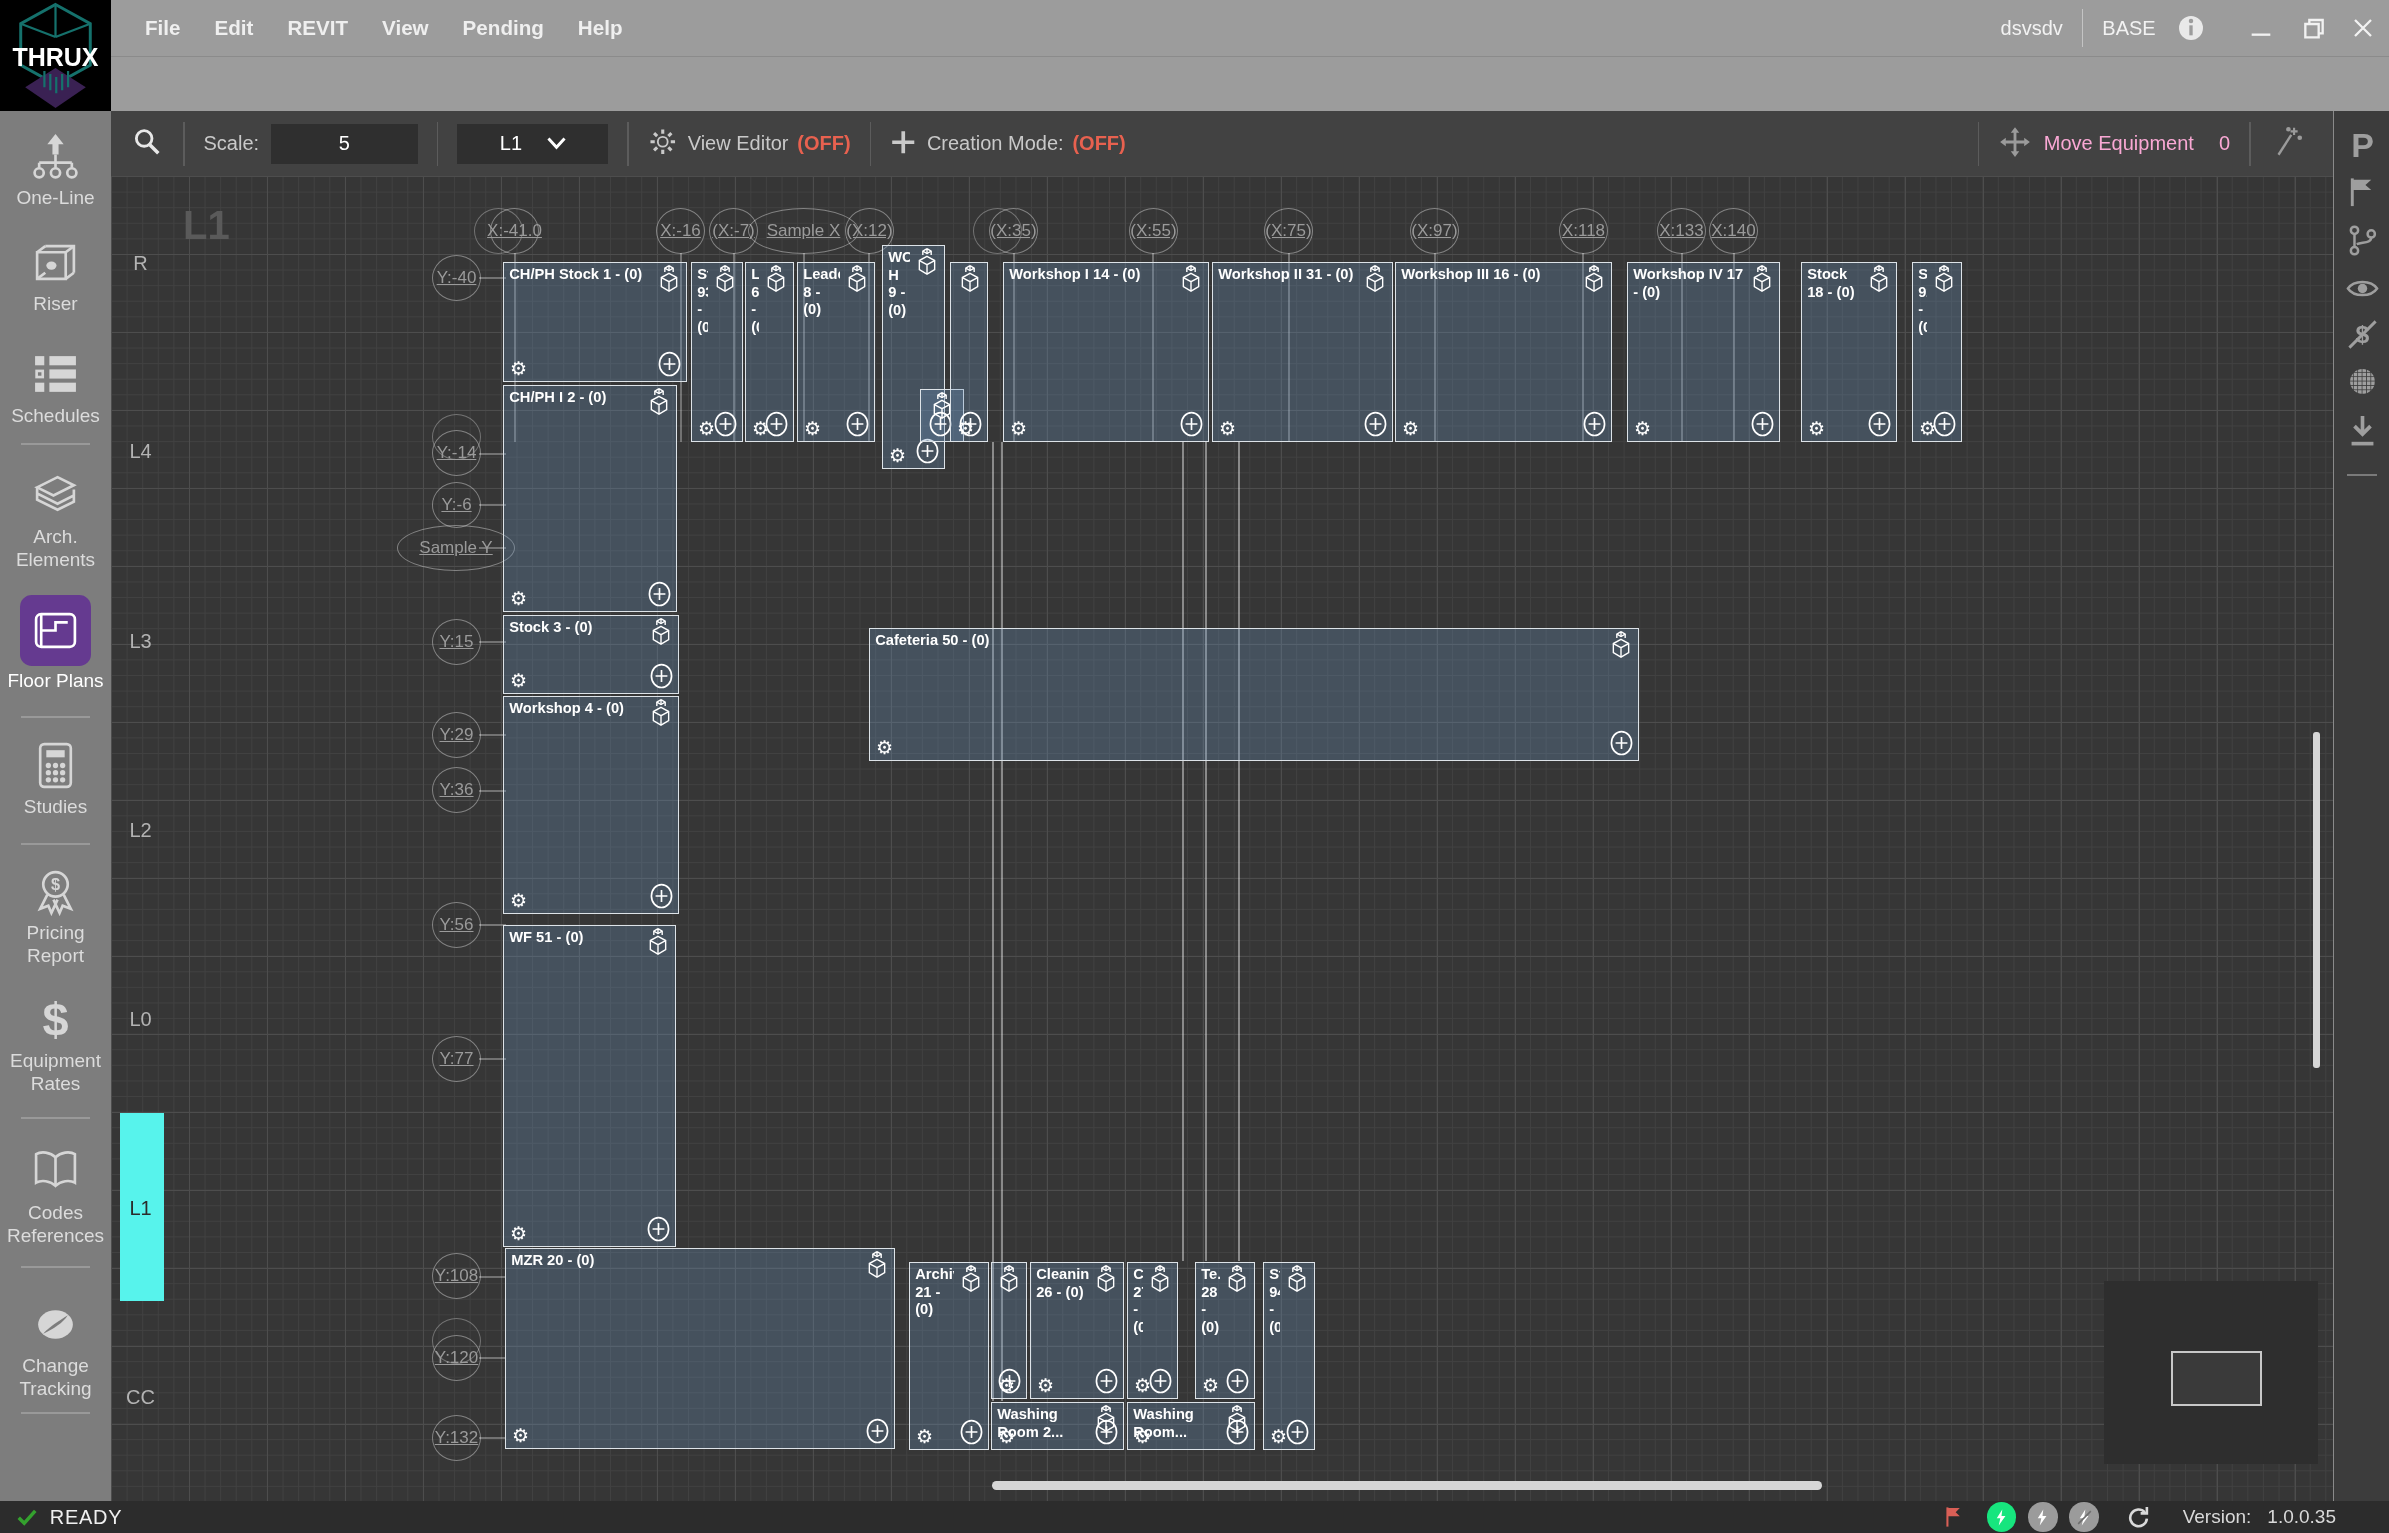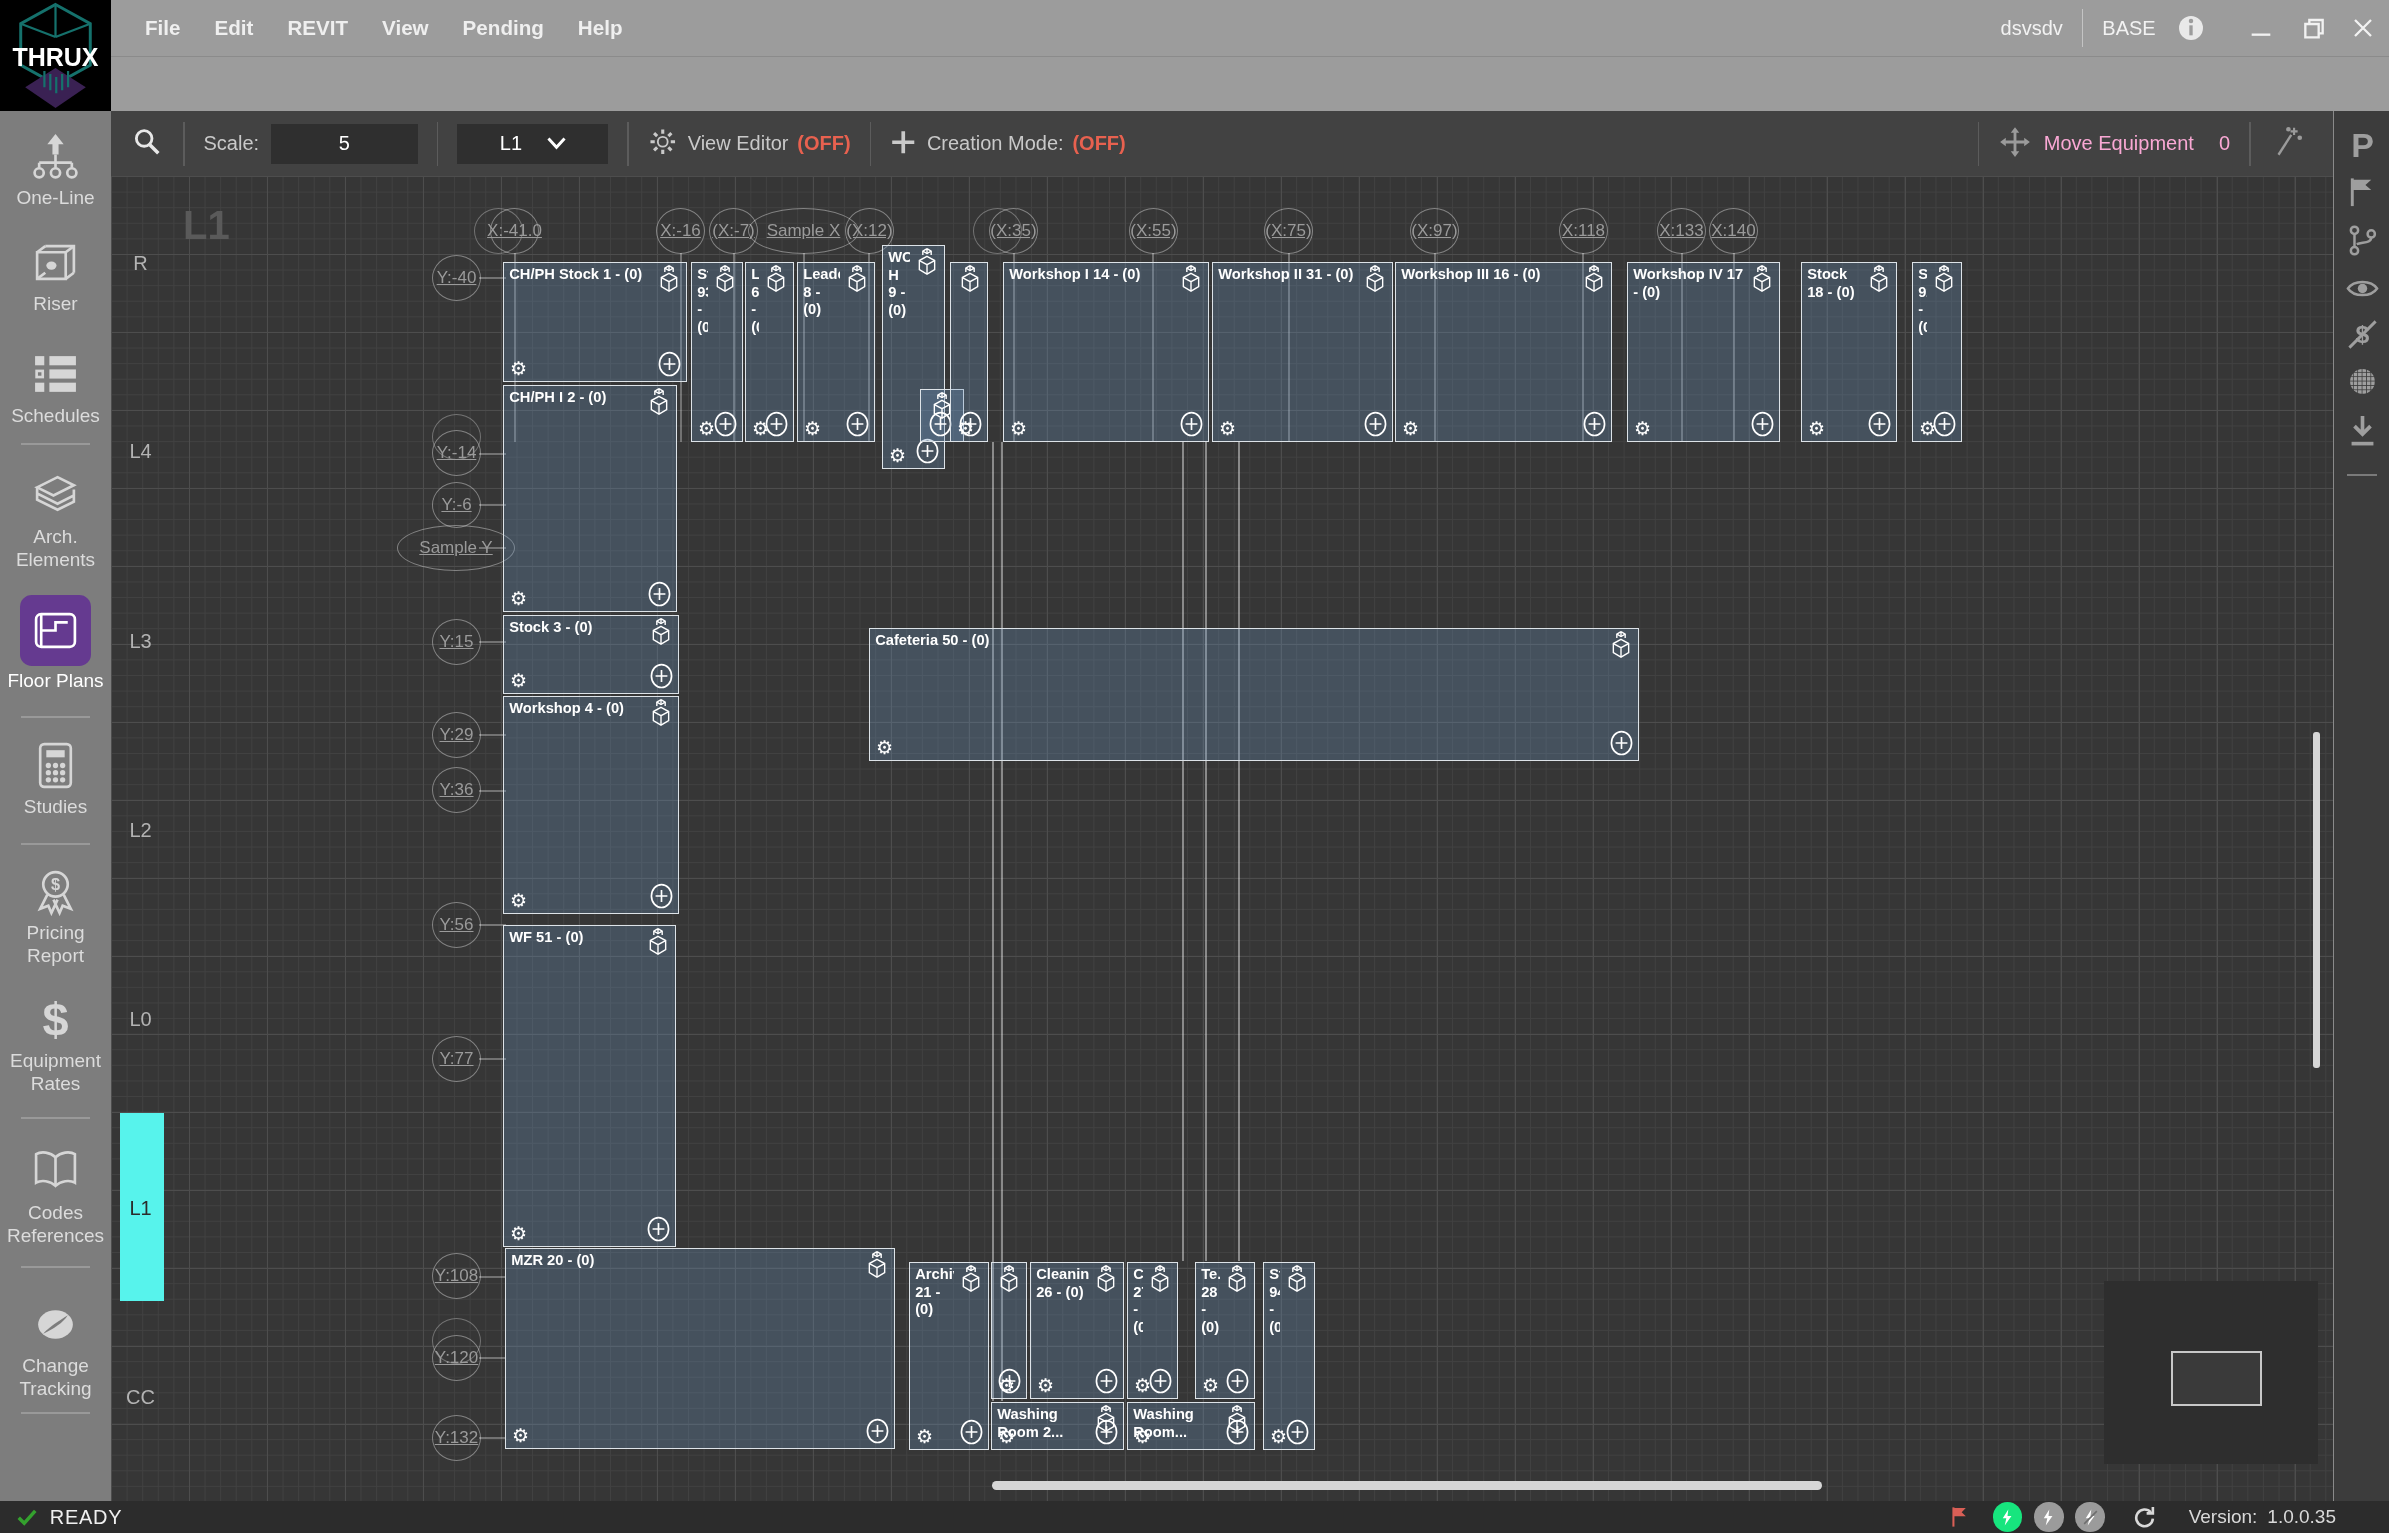--- a/index.html
+++ b/index.html
@@ -94,21 +94,21 @@
   #minimap { position:absolute; background:#2e2e2e; }
   #minimap-view { position:absolute; border:2.2px solid #c8c8c8; background:rgba(255,255,255,.06); }
 
   
   #statusbar { position:absolute; left:0; top:1501px; width:2389px; height:32px; background:var(--c-status); display:flex; align-items:center; }
   #ready-group { display:flex; align-items:center; gap:11.8px; margin-left:16px; }
   #ready-text { color:#f0f0f0; font-size:20px; letter-spacing:0.7px; }
   #status-right { margin-left:auto; display:flex; align-items:center; gap:11.8px; margin-right:53px; }
   .st-circle { width:29.5px; height:29.5px; border-radius:50%; display:flex; align-items:center; justify-content:center; }
   .st-circle svg { width:19px; height:19px; }
-  #version-group { color:#d9d9d9; font-size:19px; margin-left:20.6px; display:flex; gap:10px;text-align:right; }
+  #version-group { color:#d9d9d9; font-size:19px; margin-left:20.6px; display:flex; gap:16px;text-align:right; }
 </style>
 </head>
 <body>
 
 <div id="root">
 
   <div id="titlebar">
     <div id="tb-right">
       <span class="tb-text">dsvsdv</span>
       <span class="tb-sep"></span>

